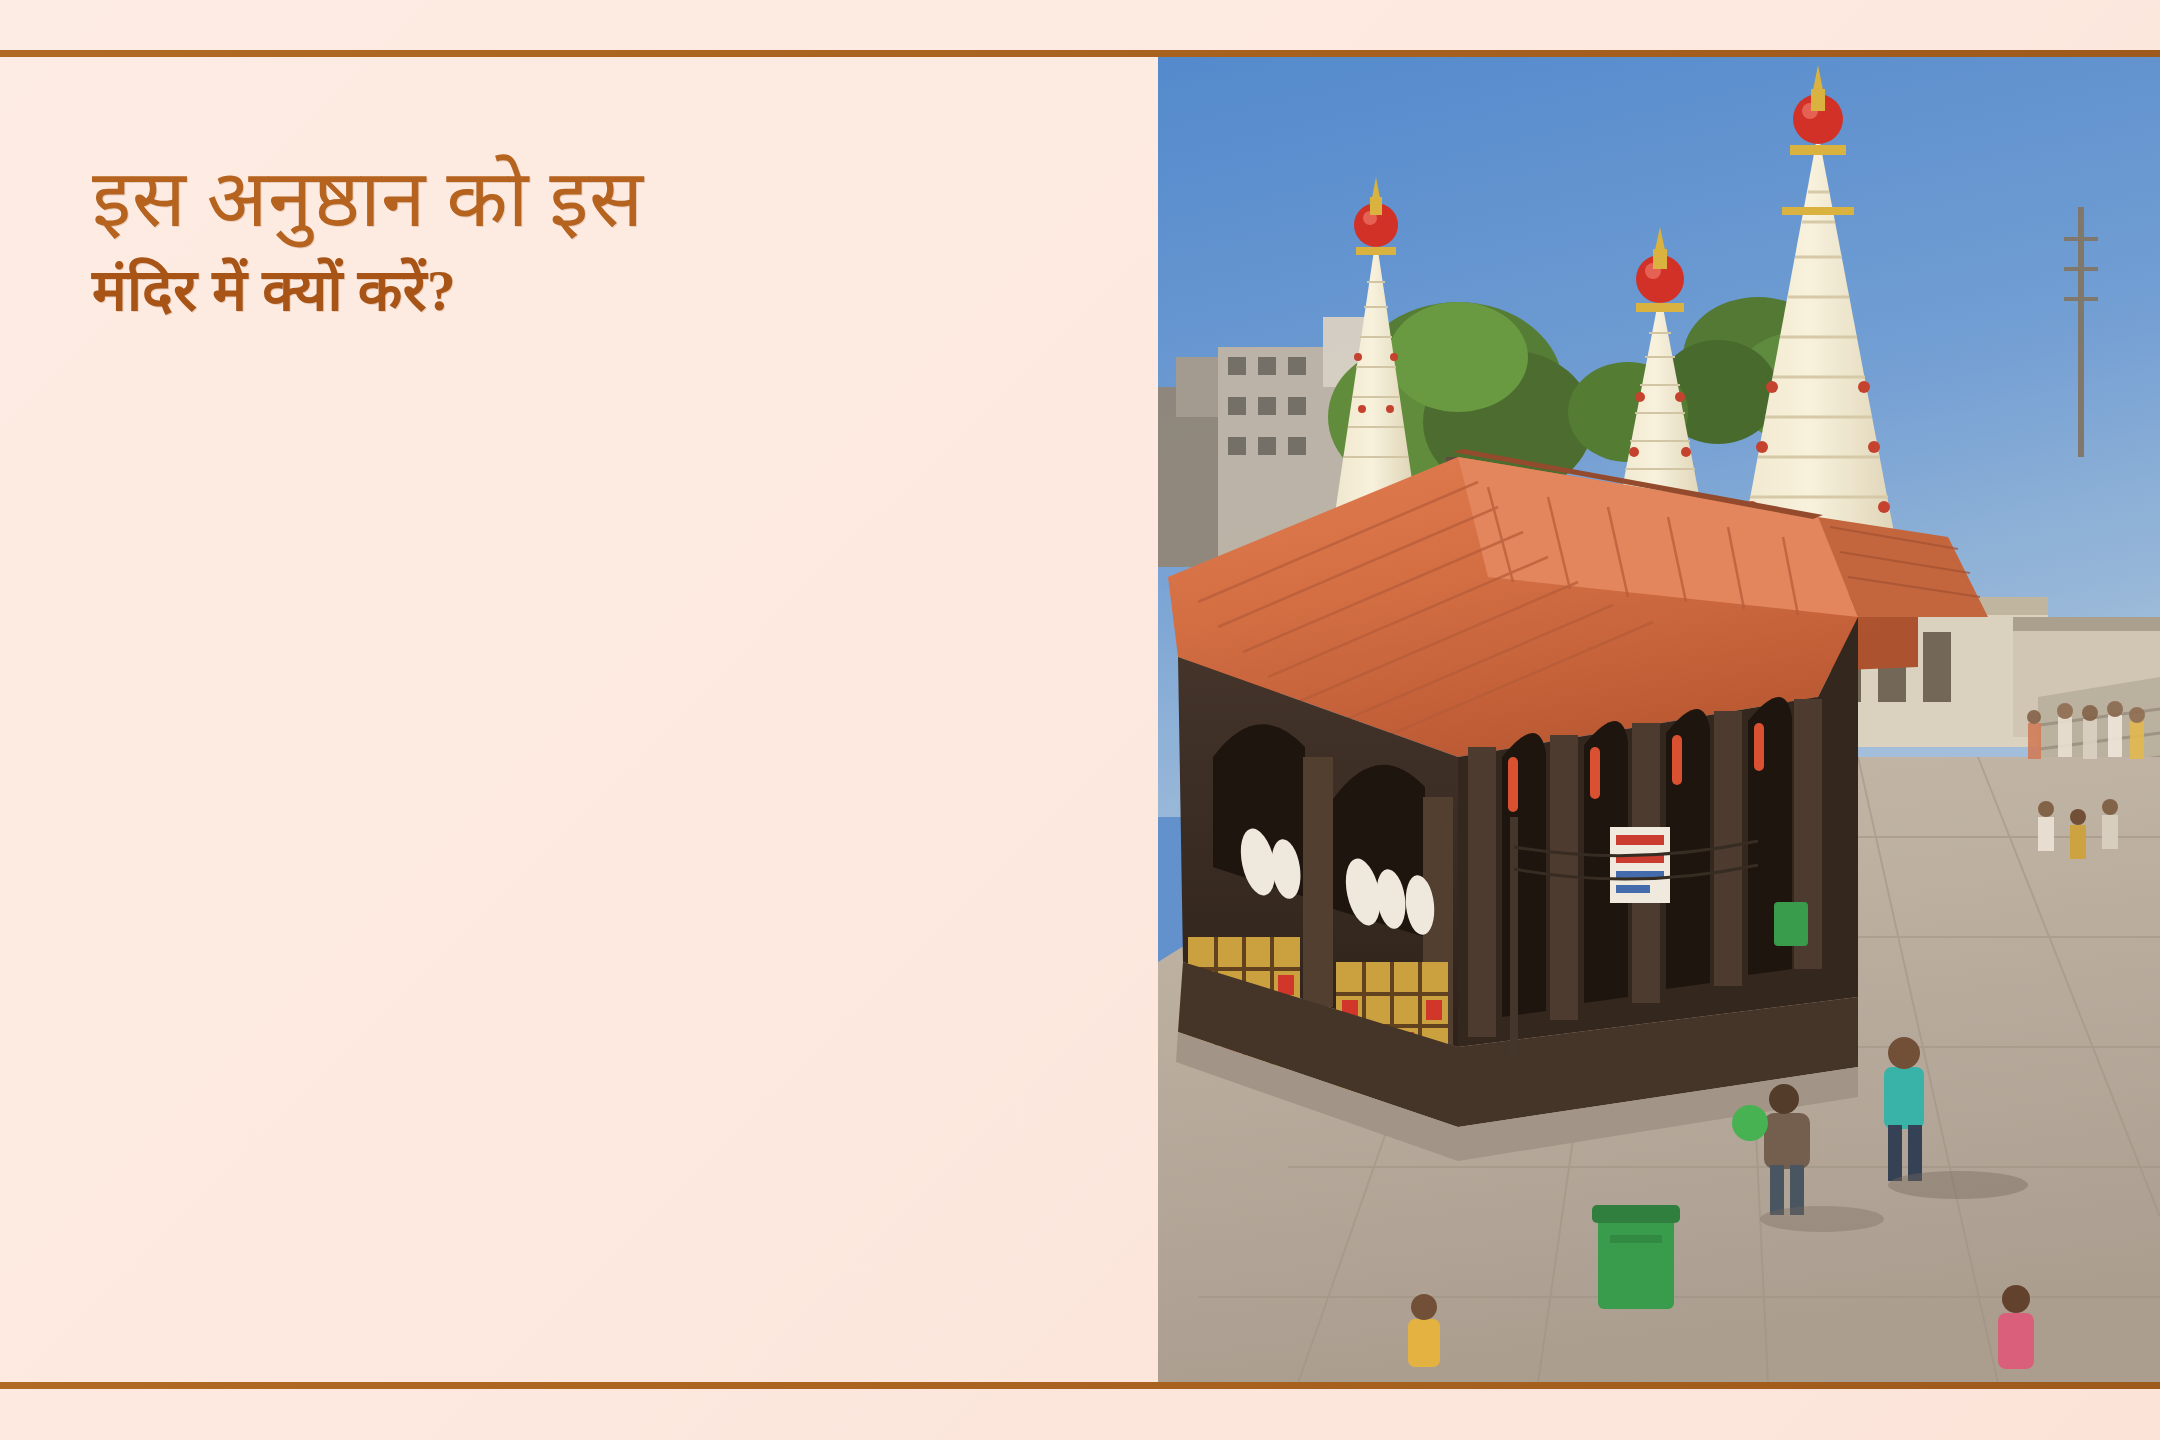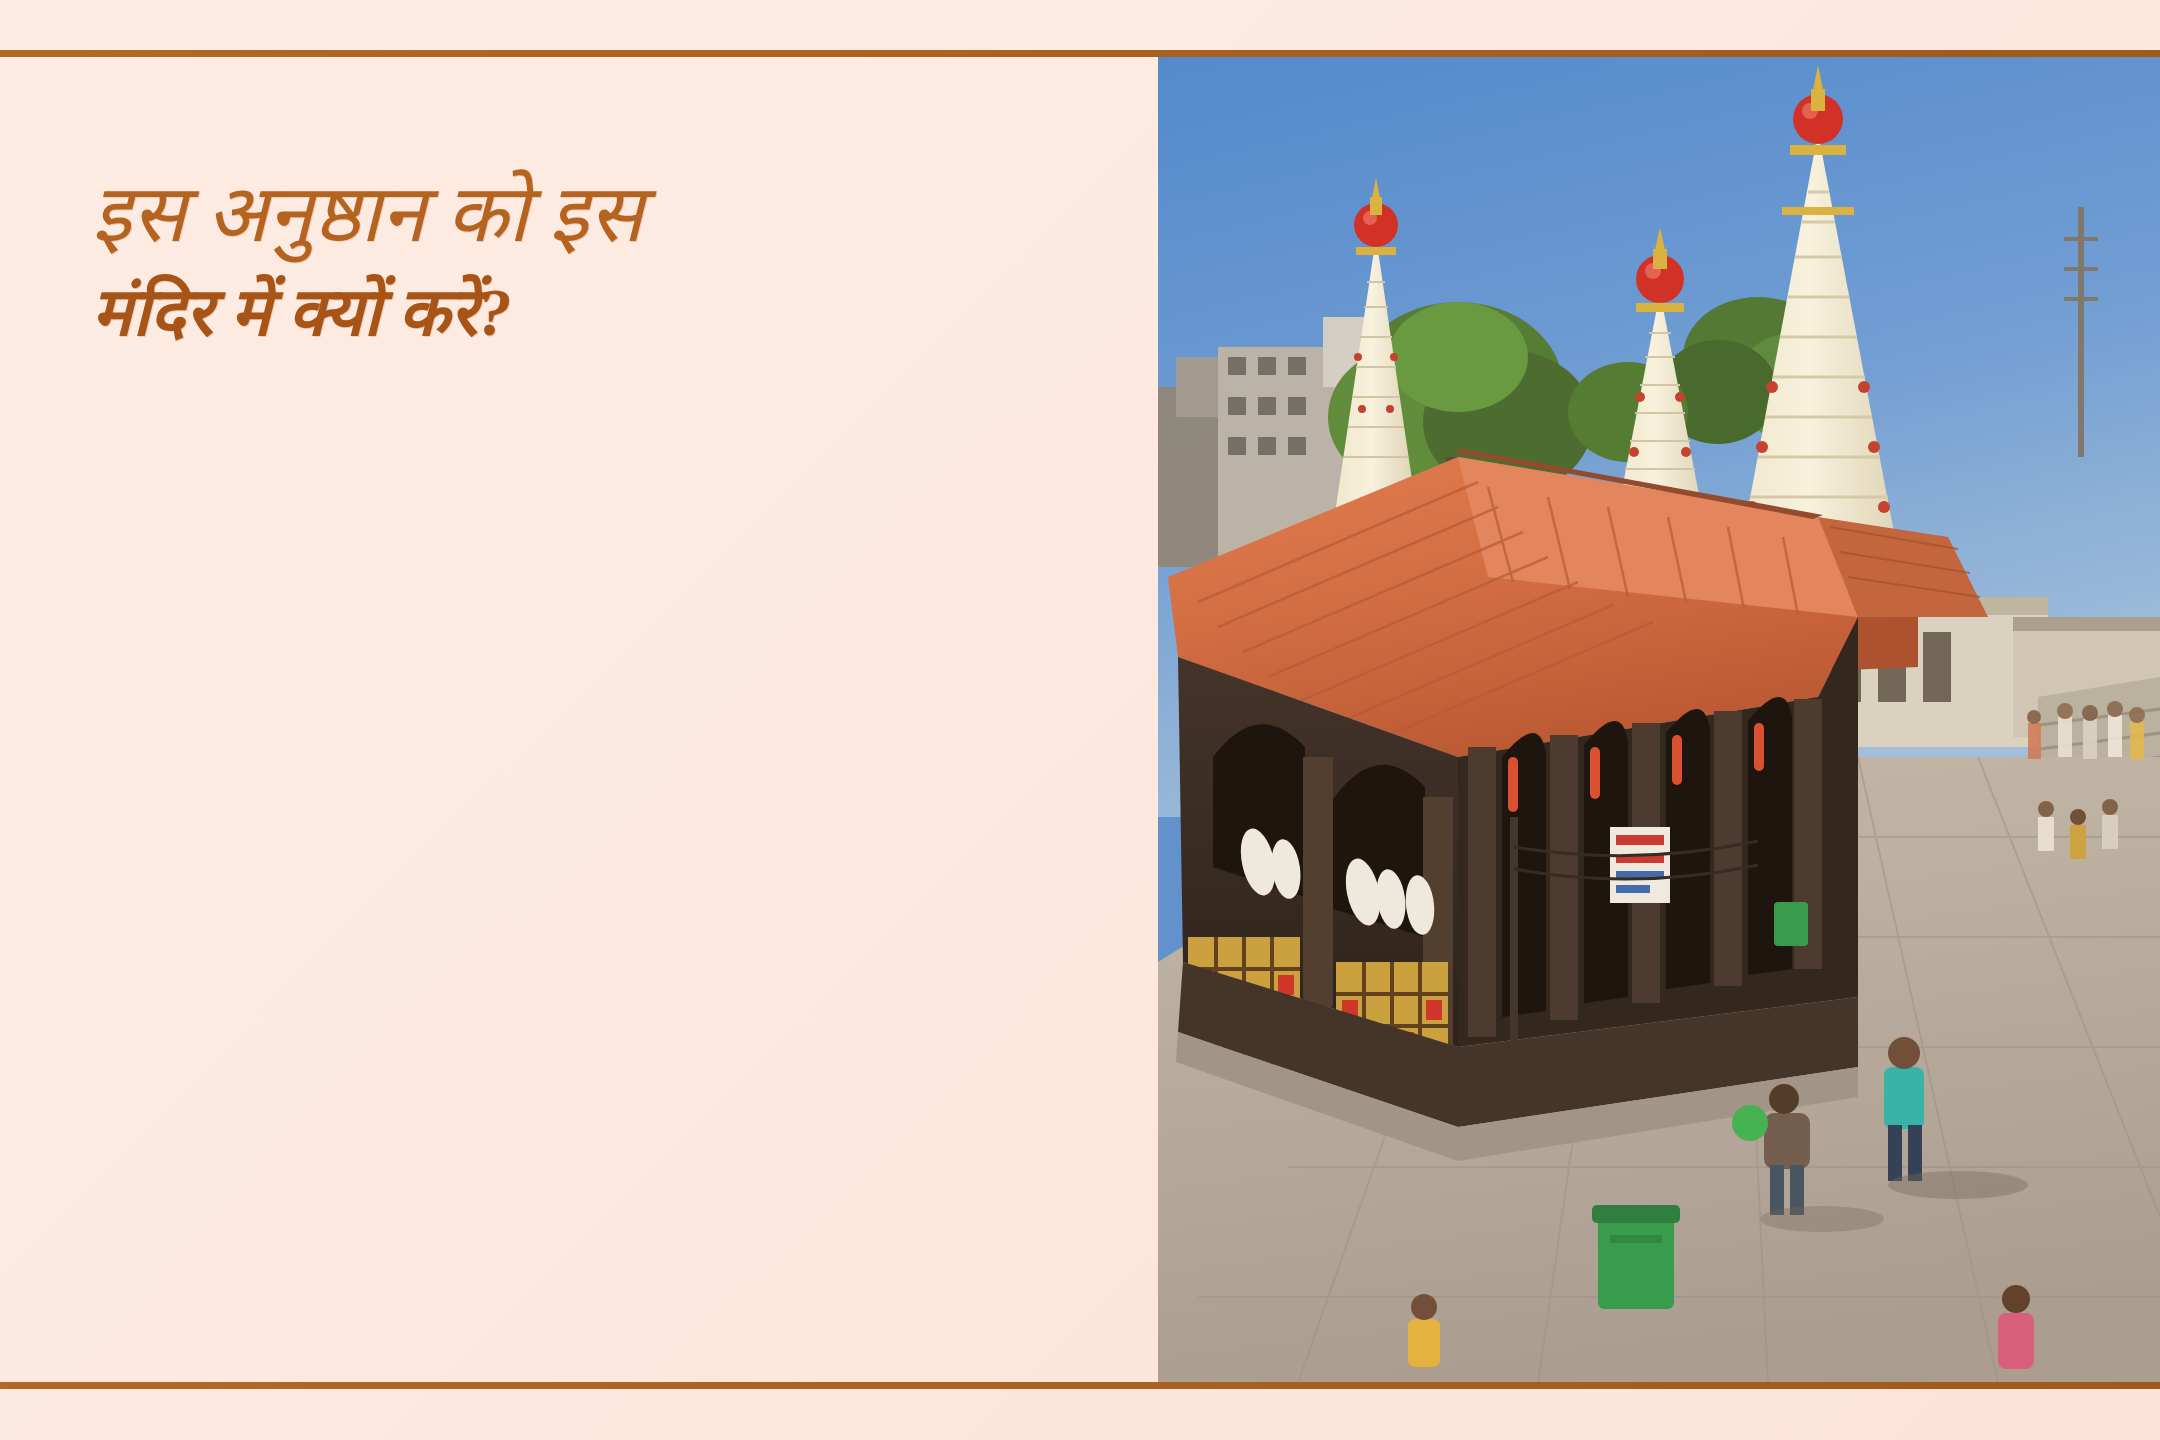--- a/index.html
+++ b/index.html
@@ -32,36 +32,35 @@
     position: absolute;
     left: 0;
     top: 57px;
     width: 1158px;
     height: 1325px;
     padding: 0;
   }
   #heading {
     position: absolute;
     left: 92px;
-    top: 105px;
+    top: 90px;
     width: 960px;
-    font-style: italic;
   }
   .head-line {
     color: #b5631f;
     font-size: 80px;
     line-height: 1.32;
     letter-spacing: 0.4px;
     white-space: nowrap;
     text-shadow: 1px 1px 0 rgba(140,80,30,0.18);
   }
   .head-line.bold {
     font-weight: bold;
     color: #a85416;
-    font-size: 67px;
+    font-size: 58px;
   }
 
   #body-para {
     position: absolute;
     left: 72px;
     top: 480px;
     width: 940px;
     color: #49331f;
     font-size: 60px;
     line-height: 1.42;

